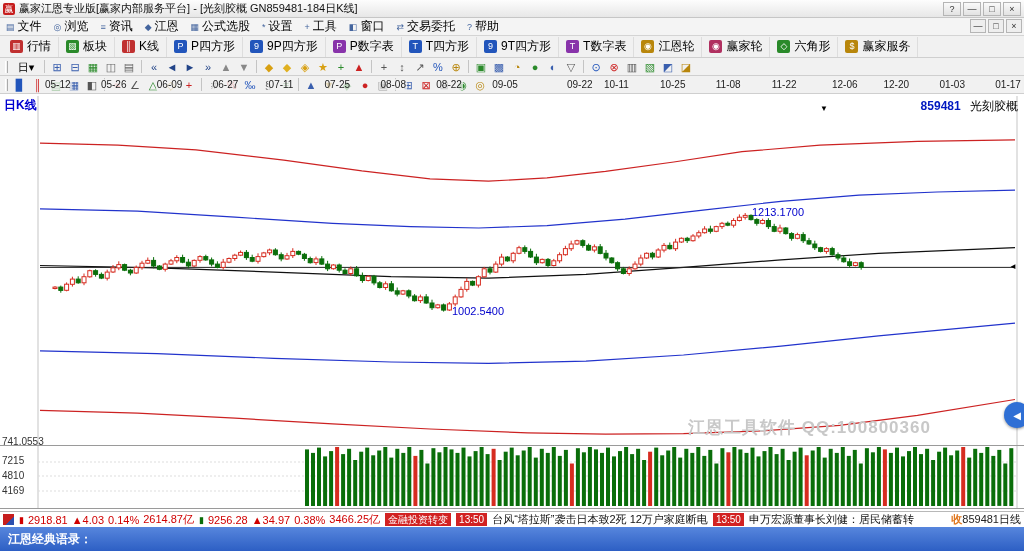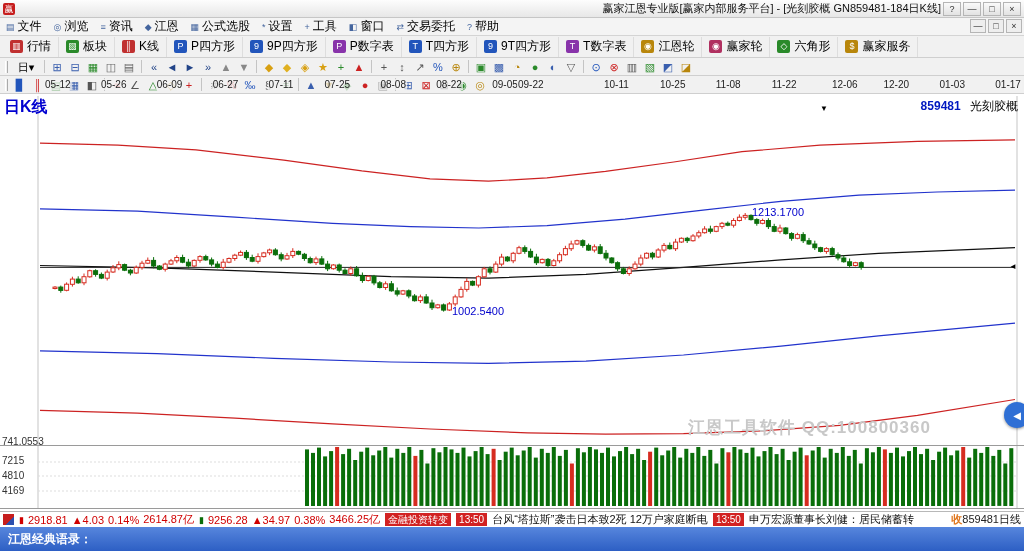--- a/index.html
+++ b/index.html
@@ -2,21 +2,21 @@
 <html><head>
 <meta charset="utf-8">
 <style>
   * { box-sizing: border-box; margin: 0; padding: 0; }
   html,body { width:1024px; height:551px; overflow:hidden; background:#fff;
     font-family:"Liberation Sans", sans-serif; }
   .titlebar { height:18px; background:linear-gradient(#fdfdfd,#e7e7e7); border-bottom:1px solid #c6c6c6;
     display:flex; align-items:center; padding:0 3px; font-size:11px; color:#111; }
   .app-icon { width:12px; height:12px; background:#c61d1d; color:#fff; font-size:9px; line-height:12px;
     text-align:center; margin-right:4px; border-radius:2px; }
-  .title-text { flex:1; white-space:nowrap; overflow:hidden;text-align:right; }
+  .title-text { flex:1; white-space:nowrap; overflow:hidden; }
   .win-btn { width:18px; height:14px; border:1px solid #b5b5b5; background:linear-gradient(#fafafa,#e2e2e2);
     font-size:9px; line-height:12px; text-align:center; margin-left:2px; color:#333; }
   .menubar { height:18px; background:#f4f4f4; border-bottom:1px solid #d4d4d4; display:flex;
     align-items:center; font-size:12px; position:relative; }
   .menu-item { padding:0 6px; display:flex; align-items:center; gap:3px; height:18px; }
   .mi { font-size:9px; color:#44659e; }
   .mdi-controls { position:absolute; right:2px; top:1px; display:flex; }
   .mdi-btn { width:16px; height:14px; border:1px solid #b5b5b5; background:#eee; font-size:9px;
     line-height:12px; text-align:center; margin-left:2px; color:#333; }
   .toolbar1 { height:22px; background:#f1f1f1; border-bottom:1px solid #cfcfcf; display:flex;
@@ -30,21 +30,21 @@
   .handle { width:3px; height:12px; border-left:1px solid #fff; border-right:1px solid #aaa; margin:0 3px; }
   .ticon { width:18px; height:16px; font-size:11px; line-height:16px; text-align:center; cursor:default; }
   .ticon.wide { width:30px; }
   .tsep { width:1px; height:13px; background:#c4c4c4; margin:0 3px; }
   .dates-overlay { position:absolute; left:0; top:0; width:100%; height:18px; pointer-events:none; }
   .date-label { position:absolute; top:3px; font-size:10px; color:#222; background:rgba(241,241,241,.75);
     padding:0 1px; }
   .chart { position:relative; height:417px; background:#fff; }
   .chart svg { position:absolute; left:0; top:0; }
   .ov { position:absolute; font-size:11px; white-space:nowrap; }
-  .pane-label { left:4px; top:3px; color:#0000d0; font-weight:bold; font-size:16px; }
+  .pane-label { left:4px; top:3px; color:#0000d0; font-weight:bold; font-size:12px; }
   .indicator { left:54px; top:5px; }
   .indicator span { margin-right:9px; }
   .symbol { right:6px; top:4px; font-size:12px; }
   .sym-code { color:#0018c0; font-weight:bold; }
   .sym-name { color:#000; margin-left:6px; }
   .ann { color:#0000cc; font-size:11px; }
   .marker { color:#000; font-size:8px; }
   .watermark { left:688px; top:322px; color:#c8c8c8; font-size:17px; font-weight:bold; letter-spacing:1px; }
   .axis-lab { left:2px; font-size:10px; color:#333; }
   .chat-badge { position:absolute; left:896px; top:352px; width:58px; height:58px; border-radius:50%;
@@ -267,21 +267,21 @@
   <span class="dates-overlay" id="dates-row">
       <span class="date-label" style="left: 44px;">05-12</span>
       <span class="date-label" style="left: 99.9px;">05-26</span>
       <span class="date-label" style="left: 155.8px;">06-09</span>
       <span class="date-label" style="left: 211.7px;">06-27</span>
       <span class="date-label" style="left: 267.6px;">07-11</span>
       <span class="date-label" style="left: 323.5px;">07-25</span>
       <span class="date-label" style="left: 379.4px;">08-08</span>
       <span class="date-label" style="left: 435.3px;">08-22</span>
       <span class="date-label" style="left: 491.2px;">09-05</span>
-      <span class="date-label" style="left: 517px;">09-22</span>
+      <span class="date-label" style="left: 566px;">09-22</span>
       <span class="date-label" style="left: 603px;">10-11</span>
       <span class="date-label" style="left: 658.9px;">10-25</span>
       <span class="date-label" style="left: 714.8px; text-align: center;">11-08</span>
       <span class="date-label" style="left: 770.7px;">11-22</span>
       <span class="date-label" style="left: 831px;">12-06</span>
       <span class="date-label" style="left: 882.5px;">12-20</span>
       <span class="date-label" style="left: 938.4px;">01-03</span>
       <span class="date-label" style="left: 994.3px;">01-17</span>
     </span>
 </div>

